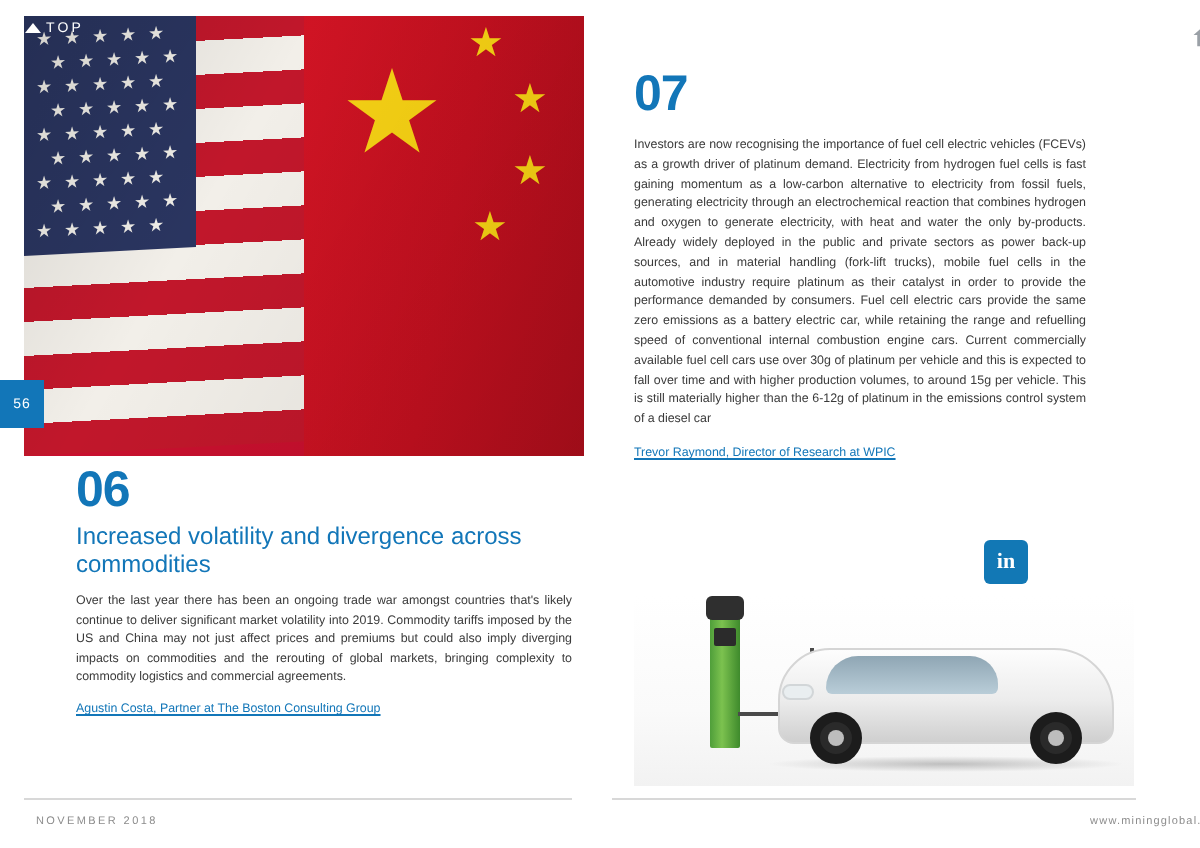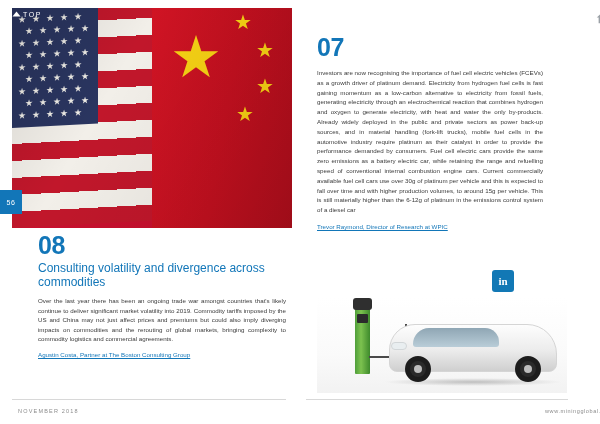--- a/index.html
+++ b/index.html
@@ -412,22 +412,22 @@
     </div>
 
     <div id="top-tag">
       <span class="arrow"></span>
       <span>TOP</span>
     </div>
 
     <div id="page-num-left">56</div>
 
     <div id="left-article">
-      <div class="num">08</div>
-      <div class="headline">Consulting volatility and divergence across commodities</div>
+      <div class="num">06</div>
+      <div class="headline">Increased volatility and divergence across commodities</div>
       <div class="body">Over the last year there has been an ongoing trade war amongst countries that's likely continue to deliver significant market volatility into 2019. Commodity tariffs imposed by the US and China may not just affect prices and premiums but could also imply diverging impacts on commodities and the rerouting of global markets, bringing complexity to commodity logistics and commercial agreements.</div>
       <div class="byline">Agustin Costa, Partner at The Boston Consulting Group</div>
     </div>
 
     <div id="footer-rule-left"></div>
     <div id="footer-left">NOVEMBER 2018</div>
   </div>
 
   <div id="gutter"></div>
 

